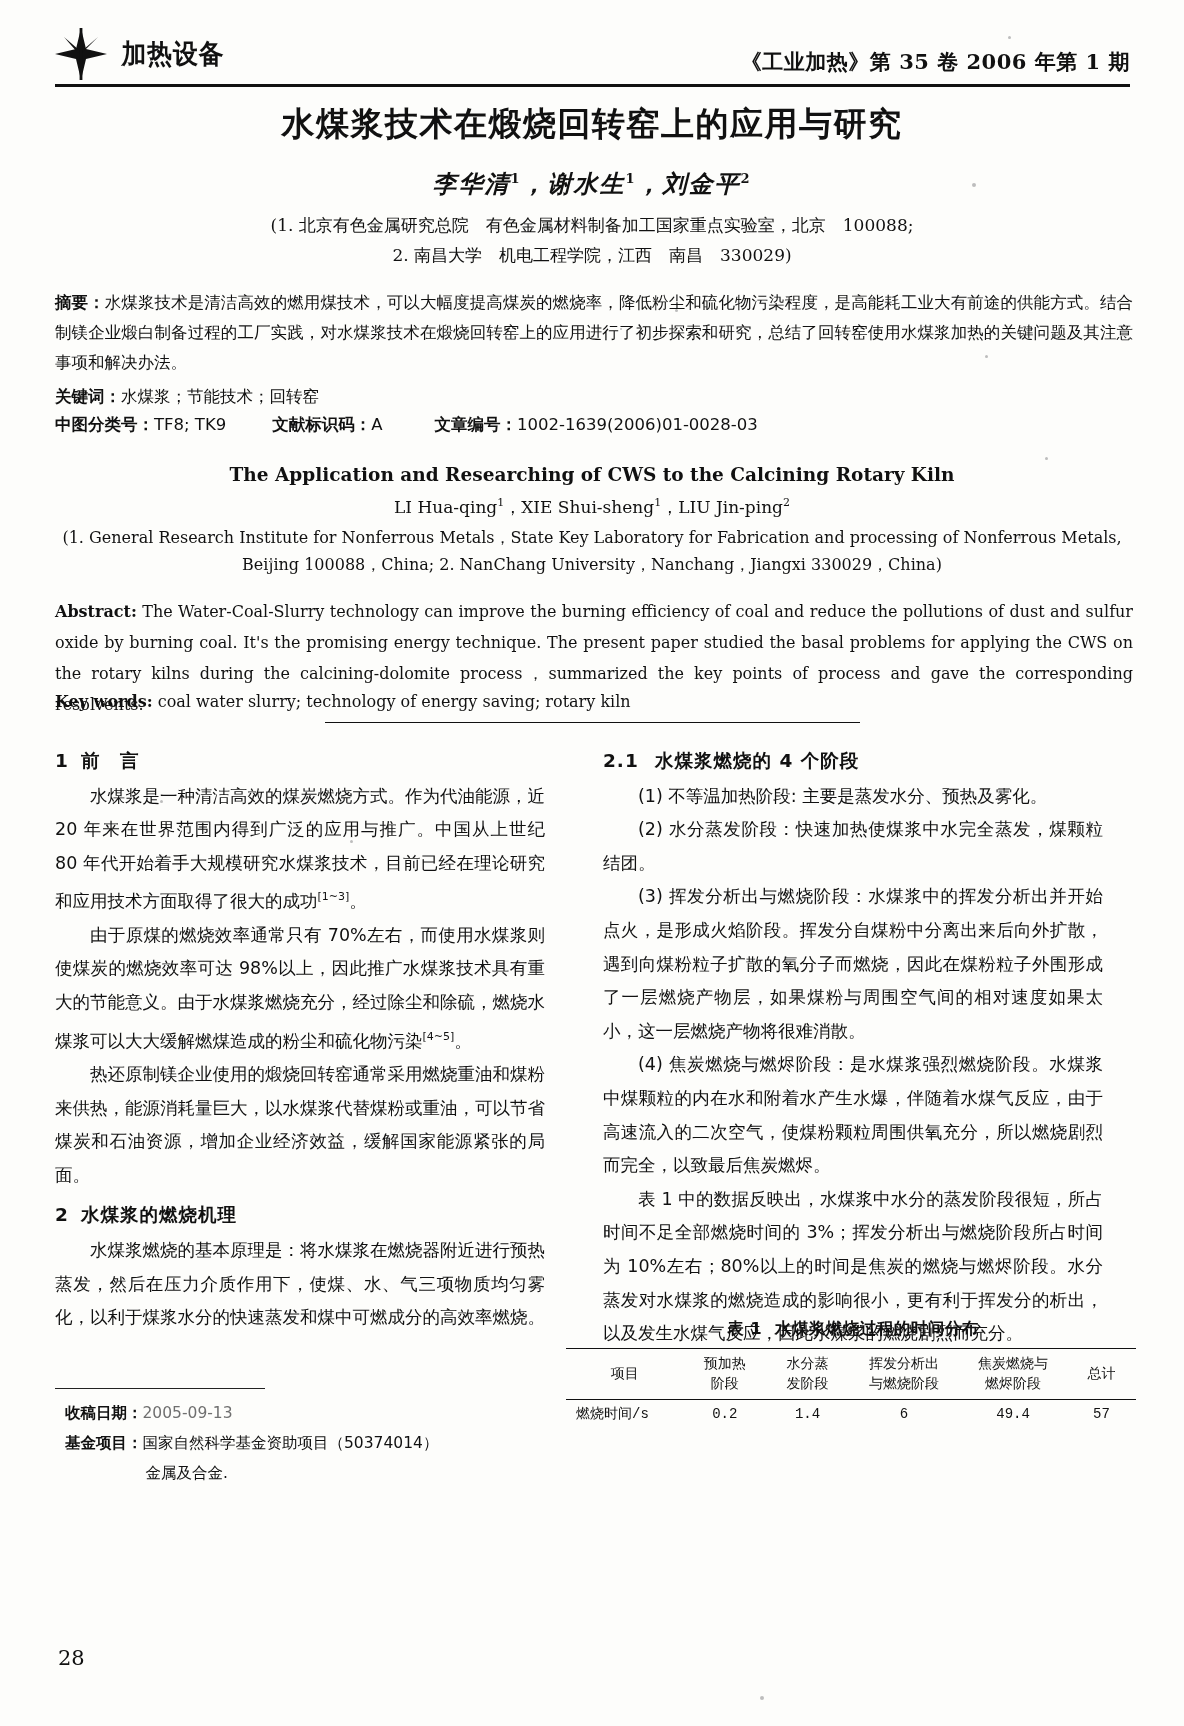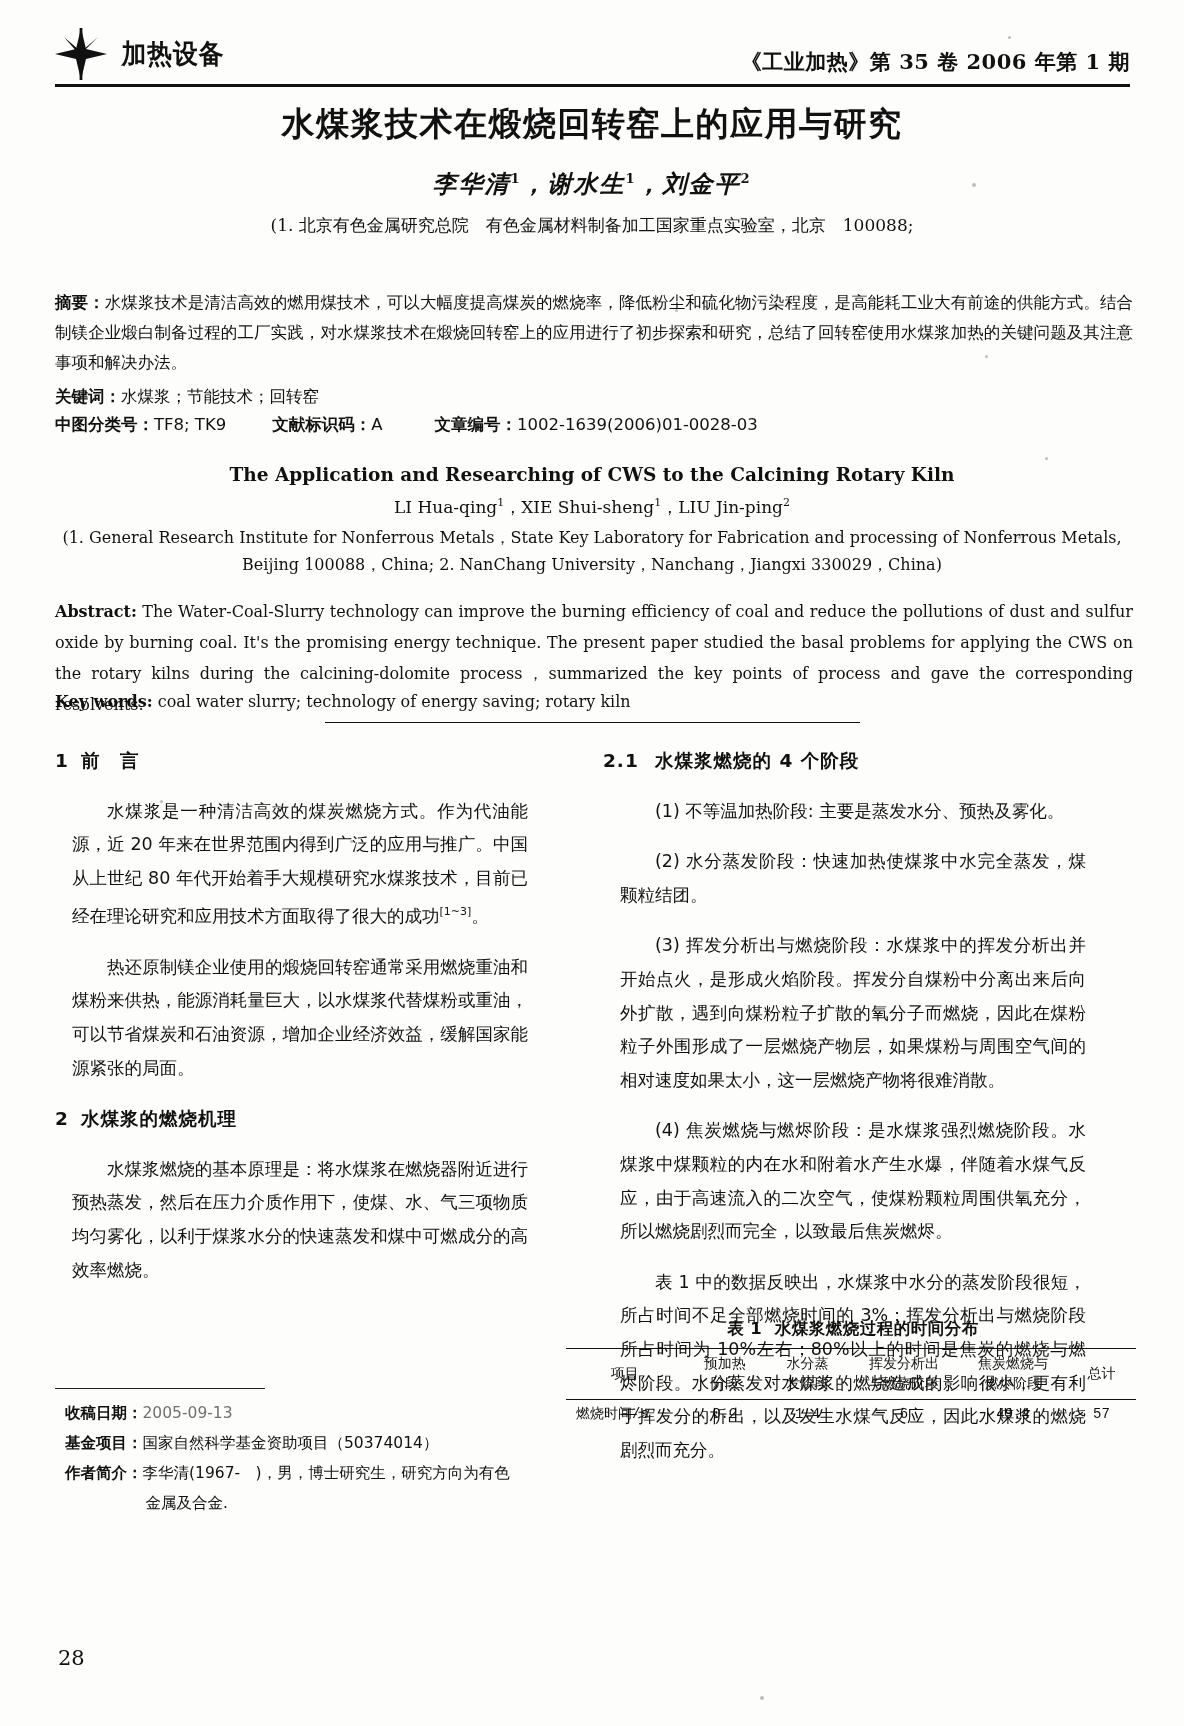--- a/index.html
+++ b/index.html
@@ -113,21 +113,21 @@
     font-family:"DejaVu Sans","Liberation Sans",sans-serif;
     font-size:17.5px;line-height:33.6px;text-align:justify;
   }
   .col-left{left:55px;width:490px;}
   .col-right{left:603px;width:500px;}
   .sec-h{
     font-weight:bold;font-size:18.5px;letter-spacing:1px;
     margin:6px 0 2px 0;
   }
   .sec-h .num{display:inline-block;min-width:26px;}
-  p.para{margin:17px;text-indent:2em;}
+  p.para{margin:0;text-indent:2em;}
   sup.ref{font-size:11px;vertical-align:super;}
   
   .fn-rule{
     position:absolute;left:55px;top:1388px;width:210px;height:1px;background:#222;
   }
   .footnote{
     position:absolute;left:65px;top:1398px;width:495px;
     font-family:"DejaVu Sans","Liberation Sans",sans-serif;
     font-size:15.5px;line-height:30px;
   }
@@ -187,20 +187,21 @@
       <span class="brand-name">加热设备</span>
     </div>
     <div class="journal-line">《工业加热》第 35 卷 2006 年第 1 期</div>
   </div>
   <div class="rule-thick"></div>
 
   <div class="art-title">水煤浆技术在煅烧回转窑上的应用与研究</div>
   <div class="authors-cn">李华清<sup>1</sup>，谢水生<sup>1</sup>，刘金平<sup>2</sup></div>
   <div class="affil-cn">
     <div>(1. 北京有色金属研究总院　有色金属材料制备加工国家重点实验室，北京　100088;</div>
+    <div>2. 南昌大学　机电工程学院，江西　南昌　330029)</div>
   </div>
 
   <div class="abs-cn">
     <b>摘要：</b><span>水煤浆技术是清洁高效的燃用煤技术，可以大幅度提高煤炭的燃烧率，降低粉尘和硫化物污染程度，是高能耗工业大有前途的供能方式。结合制镁企业煅白制备过程的工厂实践，对水煤浆技术在煅烧回转窑上的应用进行了初步探索和研究，总结了回转窑使用水煤浆加热的关键问题及其注意事项和解决办法。</span>
   </div>
   <div class="kw-cn">
     <b>关键词：</b><span>水煤浆；节能技术；回转窑</span>
   </div>
   <div class="clc-cn">
     <b>中图分类号：</b><span>TF8; TK9</span><span class="gap"></span><b>文献标识码：</b><span>A</span><span class="gap2"></span><b>文章编号：</b><span>1002-1639(2006)01-0028-03</span>
@@ -218,20 +219,21 @@
   <div class="kw-en">
     <b>Key words:</b>&nbsp;<span>coal water slurry; technology of energy saving; rotary kiln</span>
   </div>
   <div class="rule-center"></div>
 
   <div class="col col-left">
     <div class="sec-h">
       <span class="num">1</span><span>前　言</span>
     </div>
     <p class="para"><span>水煤浆是一种清洁高效的煤炭燃烧方式。作为代油能源，近 20 年来在世界范围内得到广泛的应用与推广。中国从上世纪 80 年代开始着手大规模研究水煤浆技术，目前已经在理论研究和应用技术方面取得了很大的成功</span><sup class="ref">[1~3]</sup><span>。</span></p>
+    <p class="para"><span>由于原煤的燃烧效率通常只有 70%左右，而使用水煤浆则使煤炭的燃烧效率可达 98%以上，因此推广水煤浆技术具有重大的节能意义。由于水煤浆燃烧充分，经过除尘和除硫，燃烧水煤浆可以大大缓解燃煤造成的粉尘和硫化物污染</span><sup class="ref">[4~5]</sup><span>。</span></p>
     <p class="para">热还原制镁企业使用的煅烧回转窑通常采用燃烧重油和煤粉来供热，能源消耗量巨大，以水煤浆代替煤粉或重油，可以节省煤炭和石油资源，增加企业经济效益，缓解国家能源紧张的局面。</p>
     <div class="sec-h">
       <span class="num">2</span><span>水煤浆的燃烧机理</span>
     </div>
     <p class="para">水煤浆燃烧的基本原理是：将水煤浆在燃烧器附近进行预热蒸发，然后在压力介质作用下，使煤、水、气三项物质均匀雾化，以利于煤浆水分的快速蒸发和煤中可燃成分的高效率燃烧。</p>
   </div>
 
   <div class="col col-right">
     <div class="sec-h">
       <span class="num" style="min-width:52px">2.1</span><span>水煤浆燃烧的 4 个阶段</span>
@@ -278,21 +280,20 @@
         <td>49.4</td>
         <td>57</td>
       </tr>
     </tbody>
   </table>
 
   <div class="fn-rule"></div>
   <div class="footnote">
     <div><b>收稿日期：</b><span style="color:#6f6f6f">2005-09-13</span></div>
     <div><b>基金项目：</b><span>国家自然科学基金资助项目（50374014）</span></div>
-    <div><b>作者简介：</b><span>李华清(1967-　)，男，博士研究生，研究方向为有色</span></div>
     <div><span class="indent"></span><span>金属及合金.</span></div>
   </div>
 
   <div class="pagenum">28</div>
 
   <div class="specks">
     <span style="left:1008px;top:36px;width:3px;height:3px;"></span>
     <span style="left:675px;top:309px;width:3px;height:3px;"></span>
     <span style="left:985px;top:355px;width:3px;height:3px;"></span>
     <span style="left:972px;top:183px;width:4px;height:4px;"></span>

